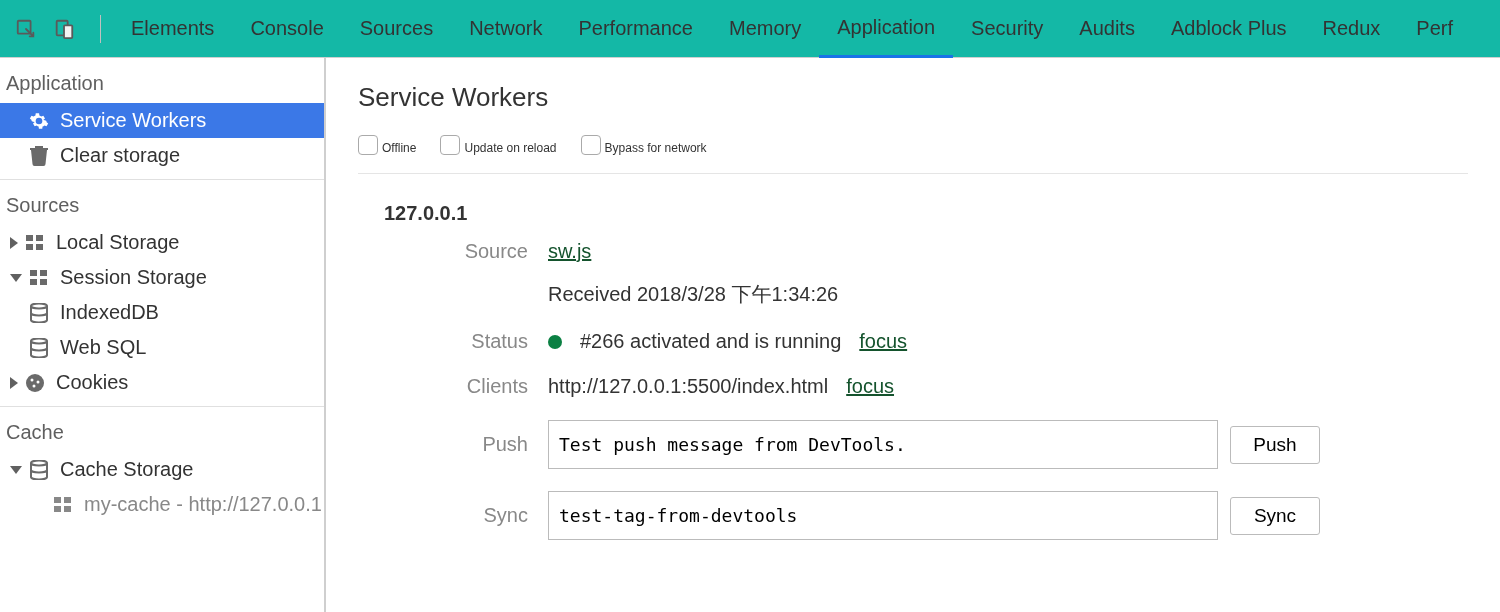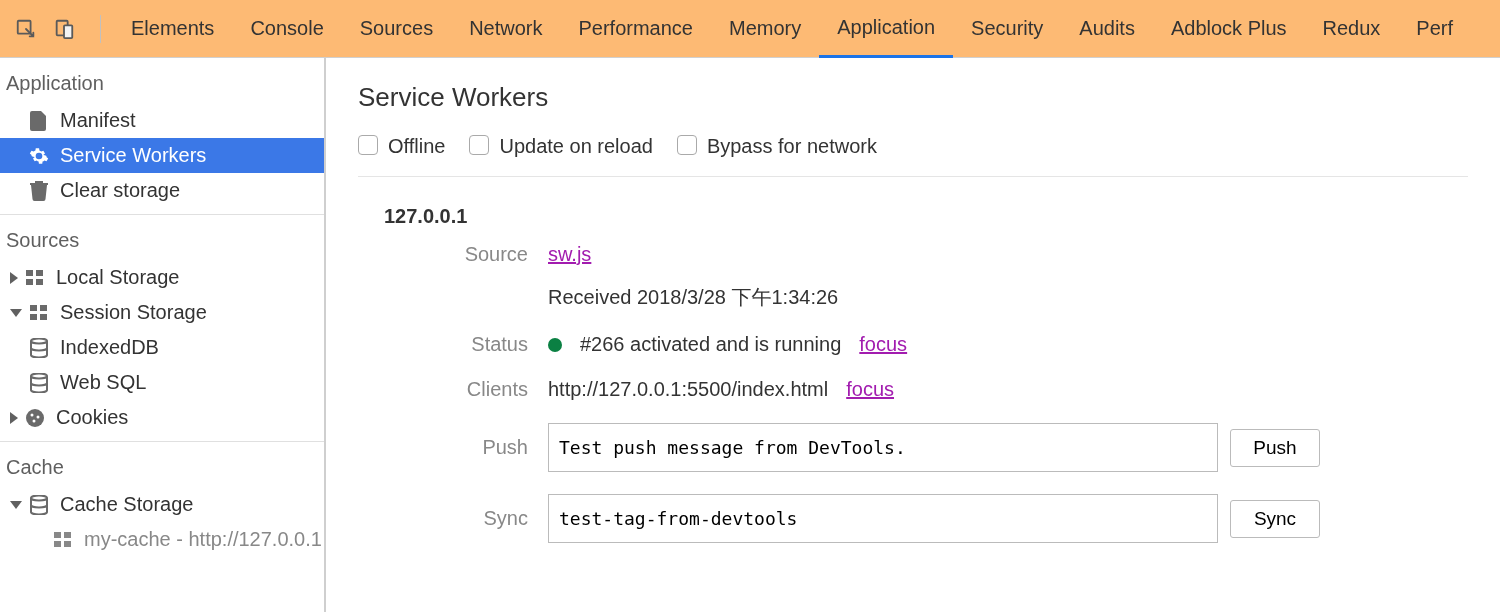--- a/index.html
+++ b/index.html
@@ -7,21 +7,21 @@
       font-family: -apple-system, BlinkMacSystemFont, "Segoe UI", Helvetica, Arial, sans-serif;
       font-size: 18px;
       color: #333;
       background: #fff;
       overflow: hidden;
     }
     
     
     .toolbar {
       height: 58px;
-      background: #fdba74;
+      background: #14b8a6;
       border-bottom: 1px solid #d0d0d0;
       display: flex;
       align-items: center;
       padding: 0 12px;
     }
     .toolbar-icon {
       width: 28px;
       height: 28px;
       display: flex;
       align-items: center;
@@ -131,23 +131,23 @@
     .options-row {
       display: flex;
       align-items: center;
       gap: 24px;
       padding-bottom: 18px;
       border-bottom: 1px solid #e5e5e5;
       margin-bottom: 28px;
     }
     .checkbox-option {
       display: flex;
-      align-items: flex-start;
-      gap: 10px;
-      font-size: 20px;
+      align-items: flex-end;
+      gap: 4px;
+      font-size: 12px;
     }
     .checkbox {
       width: 20px;
       height: 20px;
       border: 1.5px solid #aaa;
       border-radius: 4px;
       background: #fff;
       cursor: pointer;
     }
     .worker-origin {
@@ -169,21 +169,21 @@
       padding-right: 20px;
       flex-shrink: 0;
     }
     .detail-value {
       display: flex;
       align-items: center;
       gap: 18px;
       font-size: 20px;
     }
     .link {
-      color: #a21caf;
+      color: #14532d;
       text-decoration: underline;
       cursor: pointer;
     }
     .status-dot {
       width: 14px;
       height: 14px;
       border-radius: 50%;
       background: #0b8043;
       display: inline-block;
     }
@@ -244,28 +244,20 @@
       <div class="tab">Perf</div>
     </div>
 </div>
 
 <div class="main">
 
   <div class="sidebar">
 
     <div class="sidebar-section-title">Application</div>
 
-    <div class="sidebar-item">
-      <span class="icon">
-        <svg width="18" height="20" viewBox="0 0 18 20" fill="#6a6a6a">
-            <path d="M2 0 h9 l5 5 v13 a2 2 0 0 1-2 2 H2 a2 2 0 0 1-2-2 V2 a2 2 0 0 1 2-2 z"></path>
-          </svg>
-      </span>
-      <span>Manifest</span>
-    </div>
 
     <div class="sidebar-item selected">
       <span class="icon">
         <svg width="20" height="20" viewBox="0 0 24 24" fill="#fff">
             <path d="M12 8a4 4 0 1 0 0 8 4 4 0 0 0 0-8zm9 4a9 9 0 0 1-.1 1.3l2.1 1.6-2 3.5-2.5-1a7 7 0 0 1-2.2 1.3l-.4 2.6h-4l-.4-2.6a7 7 0 0 1-2.2-1.3l-2.5 1-2-3.5 2.1-1.6A9 9 0 0 1 3 12a9 9 0 0 1 .1-1.3L1 9.1l2-3.5 2.5 1a7 7 0 0 1 2.2-1.3L8.1 2.7h4l.4 2.6a7 7 0 0 1 2.2 1.3l2.5-1 2 3.5-2.1 1.6A9 9 0 0 1 21 12z"></path>
           </svg>
       </span>
       <span>Service Workers</span>
     </div>
 

